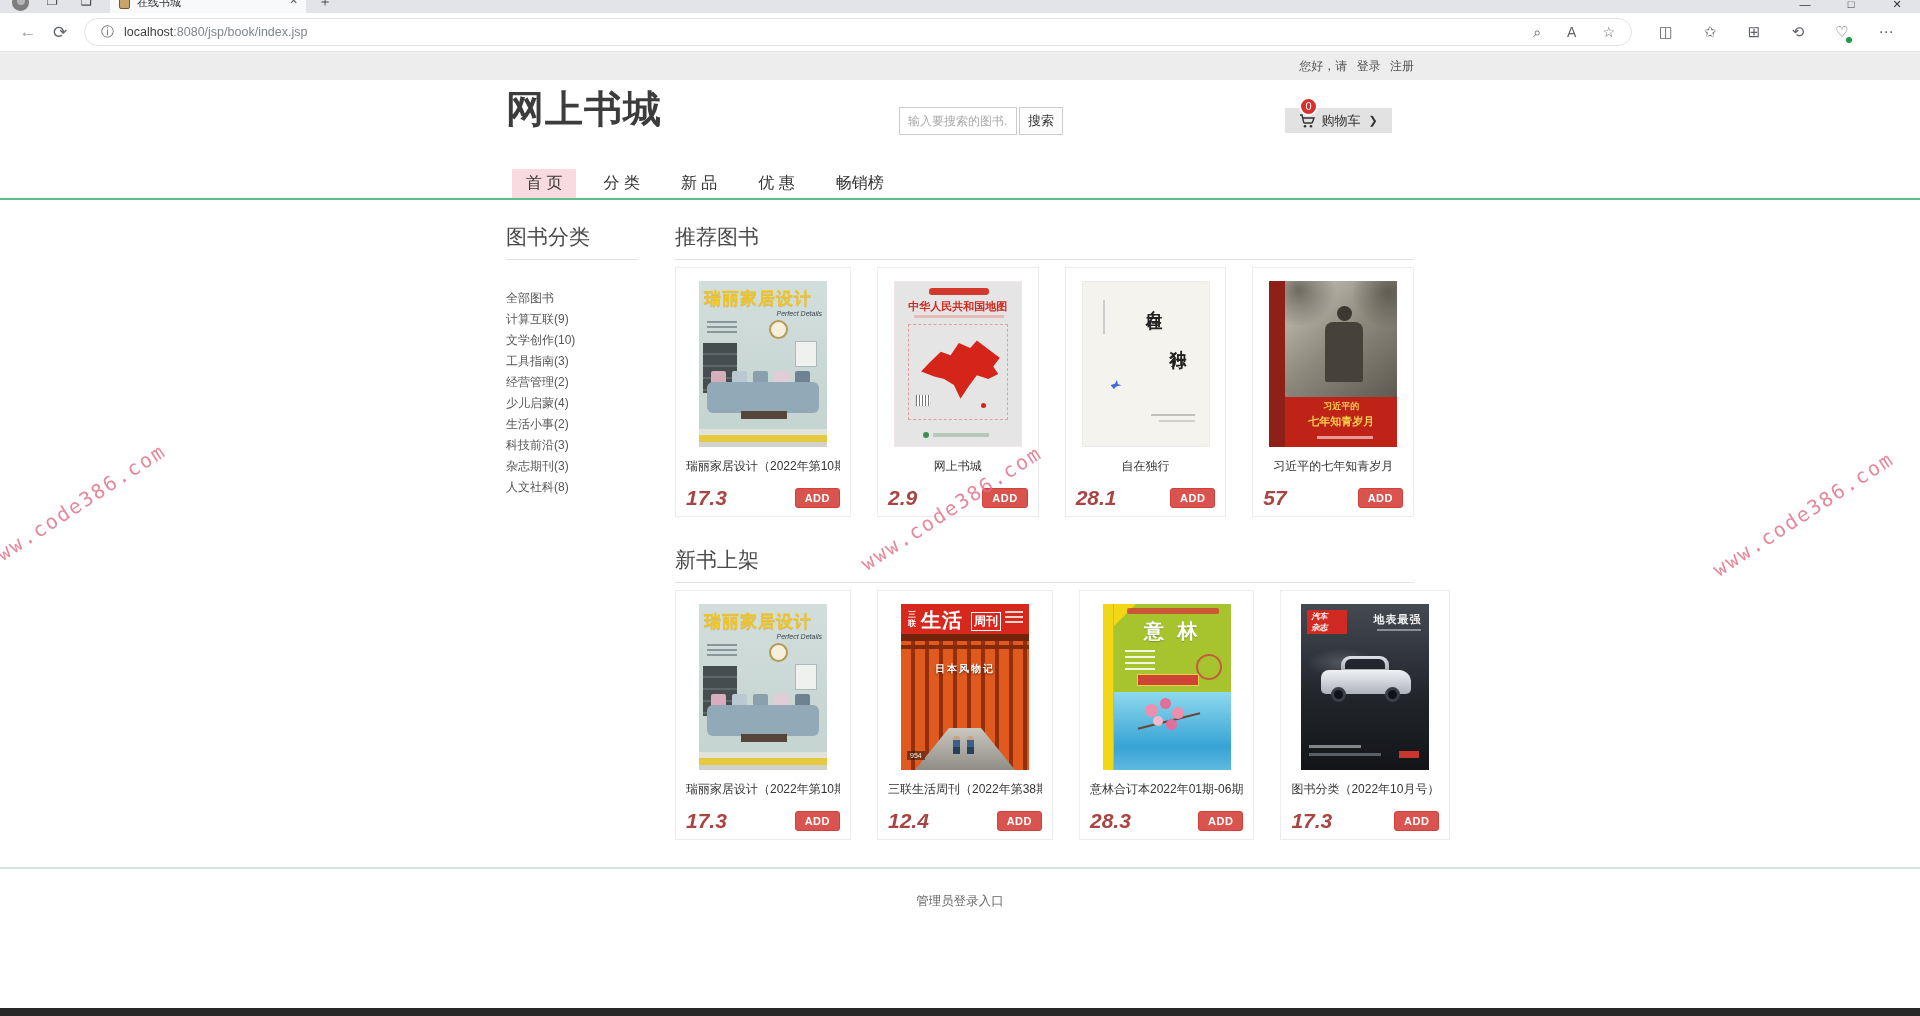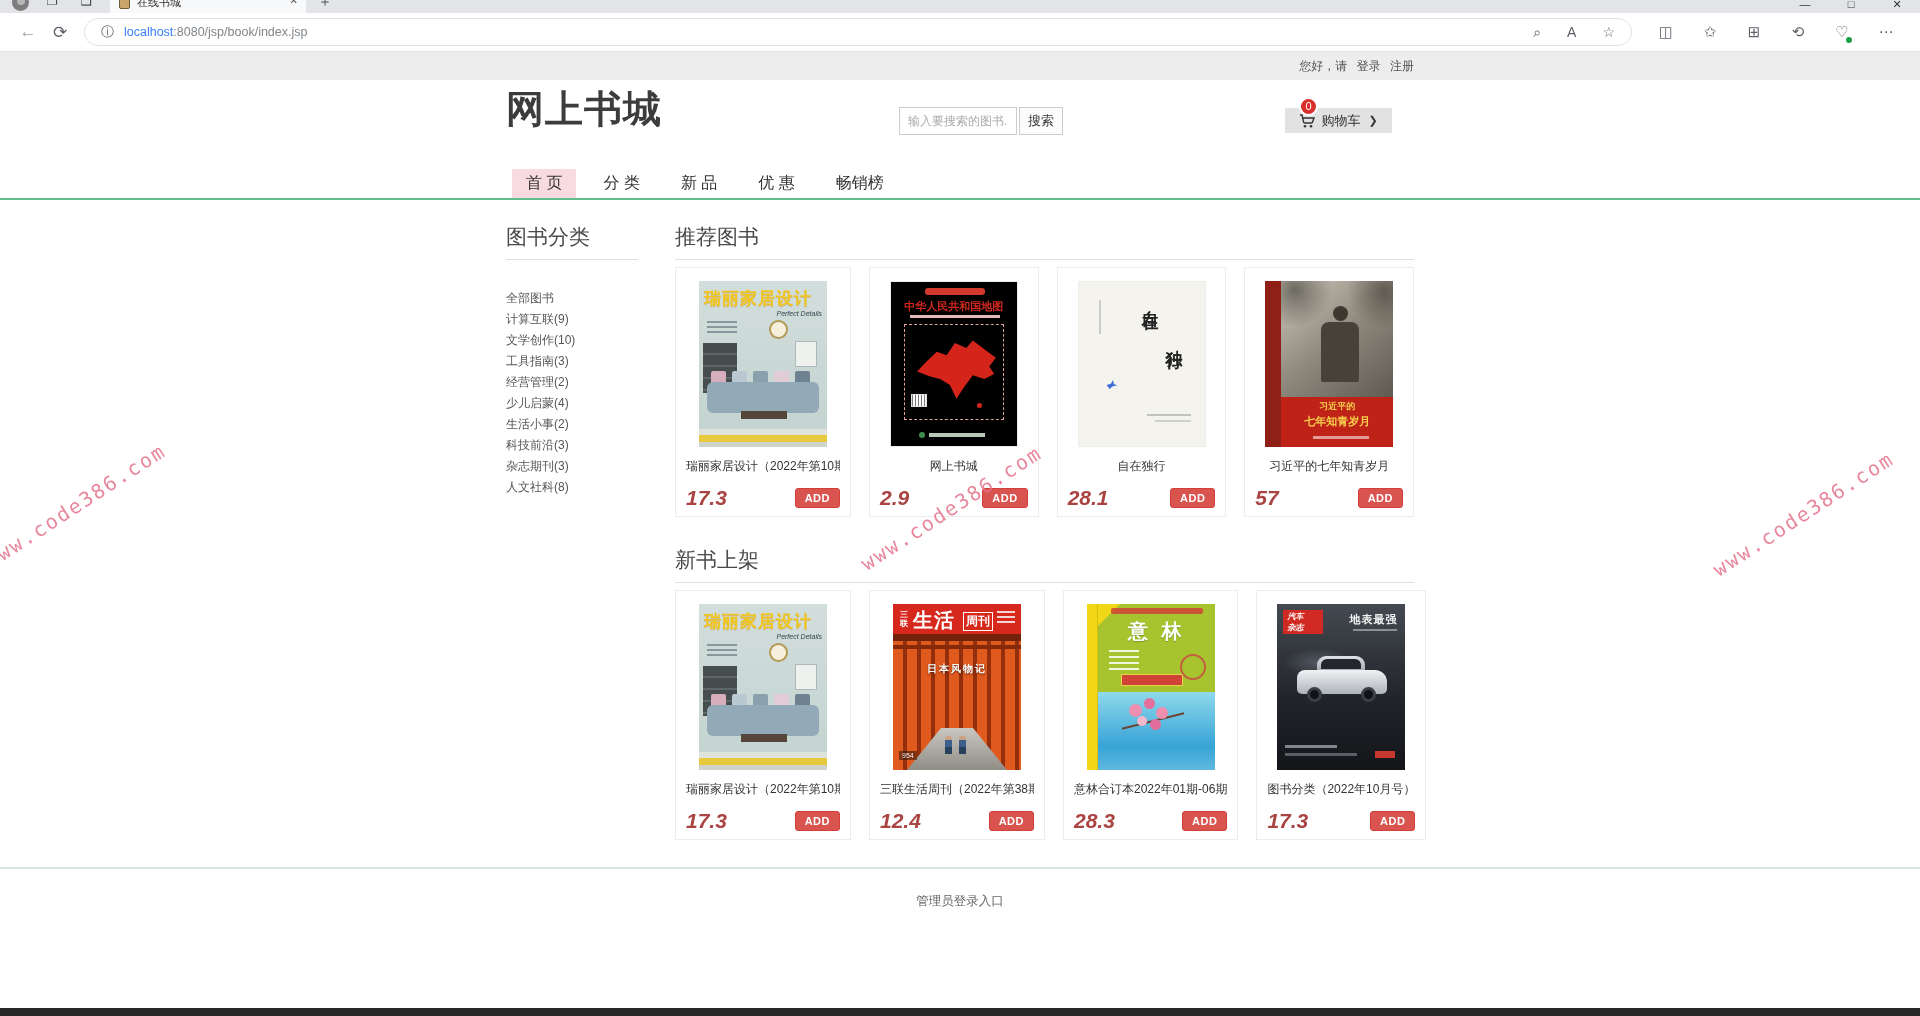--- a/index.html
+++ b/index.html
@@ -21,21 +21,21 @@
   .winbtn { width:46px; text-align:center; font-size:11px; color:#333; }
 
   .toolbar { position:relative; height:39px; background:#fff; border-bottom:1px solid #e2e2e2;
     display:flex; align-items:center; padding:0 12px; }
   .nav-ico { width:32px; text-align:center; font-size:17px; color:#5f6368; flex:0 0 auto; }
   .nav-ico.back { color:#9aa0a6; }
   .urlbar { flex:1 1 auto; height:28px; margin-left:8px; border:1px solid #e0e3e7; border-radius:14px;
     background:#fff; display:flex; align-items:center; padding:0 16px; }
   .info-ico { font-size:13px; color:#5f6368; margin-right:10px; }
   .url { font-size:12.5px; white-space:nowrap; }
-  .url .host { color:#3b82f6; }
+  .url .host { color:#404040; }
   .url .rest { color:#80868b; }
   .urlbar .spacer { flex:1 1 auto; }
   .pill-ico { font-size:14px; color:#5f6368; margin-left:26px; }
   .tb-right { display:flex; align-items:center; margin-left:12px; flex:0 0 auto; }
   .tb-right .tb-ico { width:44px; text-align:center; font-size:15px; color:#5f6368; position:relative; }
   .essentials-dot { position:absolute; right:12px; bottom:-2px; width:6px; height:6px; border-radius:50%; background:#1a9e46; }
 
   
   .band { height:28px; background:#ededed; }
   .container { width:908px; margin:0 auto; position:relative; }
@@ -64,21 +64,21 @@
   .content { padding-top:2px; }
   .content .container { display:flex; align-items:flex-start; }
   h2.sec { margin-top:24px; font-size:21px; font-weight:400; color:#4a4a4a; line-height:26px; }
   .thin-hr { border:none; border-top:1px solid #e0e0e0; margin-top:9px; }
 
   aside { width:132px; flex:0 0 auto; }
   .cat-list { list-style:none; margin-top:28px; }
   .cat-list li { font-size:12px; color:#555; line-height:21px; }
 
   main { flex:1 1 auto; margin-left:37px; width:739px; }
-  .grid { display:flex; gap:18px; margin-top:7px; }
+  .grid { display:flex; gap:26px; margin-top:7px; }
   .card { width:176px; height:250px; border:1px solid #ececec; background:#fff; padding:11px 10px 0; }
   .cover { position:relative; width:128px; height:166px; margin:2px auto 0; overflow:hidden; }
   .btitle { margin-top:11px; font-size:12px; color:#333; text-align:center; white-space:nowrap; overflow:hidden; }
   .prow { margin-top:11px; display:flex; align-items:center; justify-content:space-between; }
   .price { font-size:21px; font-weight:bold; font-style:italic; color:#a94442; }
   .add-btn { background:#d9534f; border:1px solid #d43f3a; border-radius:3px; color:#fff;
     font-size:11px; font-weight:bold; padding:3px 9px; letter-spacing:.5px; }
 
   .site-footer { border-top:2px solid #d2e8db; margin-top:27px; height:143px; padding-top:24px; }
   .admin-link { display:block; text-align:center; font-size:12.5px; color:#666; text-decoration:none; }
@@ -100,21 +100,21 @@
   .rl-pillows { position:absolute; left:12px; top:90px; width:104px; height:16px; }
   .rl-pillows i { position:absolute; width:15px; height:14px; border-radius:2px; }
   .rl-pillows i:nth-child(1){ left:0; background:#d7aebc; } .rl-pillows i:nth-child(2){ left:21px; background:#b9c8d1; }
   .rl-pillows i:nth-child(3){ left:42px; background:#8ba0ad; } .rl-pillows i:nth-child(4){ left:63px; background:#e2ccd5; }
   .rl-pillows i:nth-child(5){ left:84px; background:#6e8292; }
   .rl-sofa { position:absolute; left:8px; top:101px; width:112px; height:31px; background:#92a9b8; border-radius:6px; }
   .rl-table { position:absolute; left:42px; top:130px; width:46px; height:8px; background:#55453a; }
   .rl-strip { position:absolute; left:0; bottom:0; width:128px; height:18px;
     background:linear-gradient(#dfe3dc 0 6px,#e7c93f 6px 13px,#cfd3cc 13px 18px); }
 
-  .cv-map { background:#000000; border:1px solid #efe7e8; }
+  .cv-map { background:#e5e5e5; border:1px solid #efe7e8; }
   .mp-chip { position:absolute; left:34px; top:6px; width:60px; height:7px; background:#d4392e; border-radius:3px; }
   .mp-title { position:absolute; left:0; top:17px; width:100%; text-align:center; font-size:11px; font-weight:bold; color:#d0281e; white-space:nowrap; }
   .mp-sub { position:absolute; left:19px; top:33px; width:90px; height:3px; background:#e7bcb8; }
   .mp-box { position:absolute; left:13px; top:42px; width:100px; height:96px; border:1px dashed #dfa19b; }
   .mp-china { position:absolute; left:23px; top:56px; width:82px; height:62px; background:#d5251b;
     clip-path:polygon(14% 40%,28% 22%,40% 28%,50% 8%,64% 16%,72% 4%,88% 20%,100% 32%,92% 46%,98% 58%,86% 66%,72% 60%,62% 78%,52% 98%,44% 76%,32% 66%,20% 62%,4% 54%); }
   .mp-dot { position:absolute; left:86px; top:121px; width:5px; height:5px; border-radius:50%; background:#d5251b; }
   .mp-barcode { position:absolute; left:20px; top:112px; width:16px; height:13px; border:1px solid #ddd;
     background:repeating-linear-gradient(90deg,#777 0 1px,#fff 1px 3px); }
   .mp-publogo { position:absolute; left:28px; bottom:8px; width:6px; height:6px; border-radius:50%; background:#3e8e4f; }

